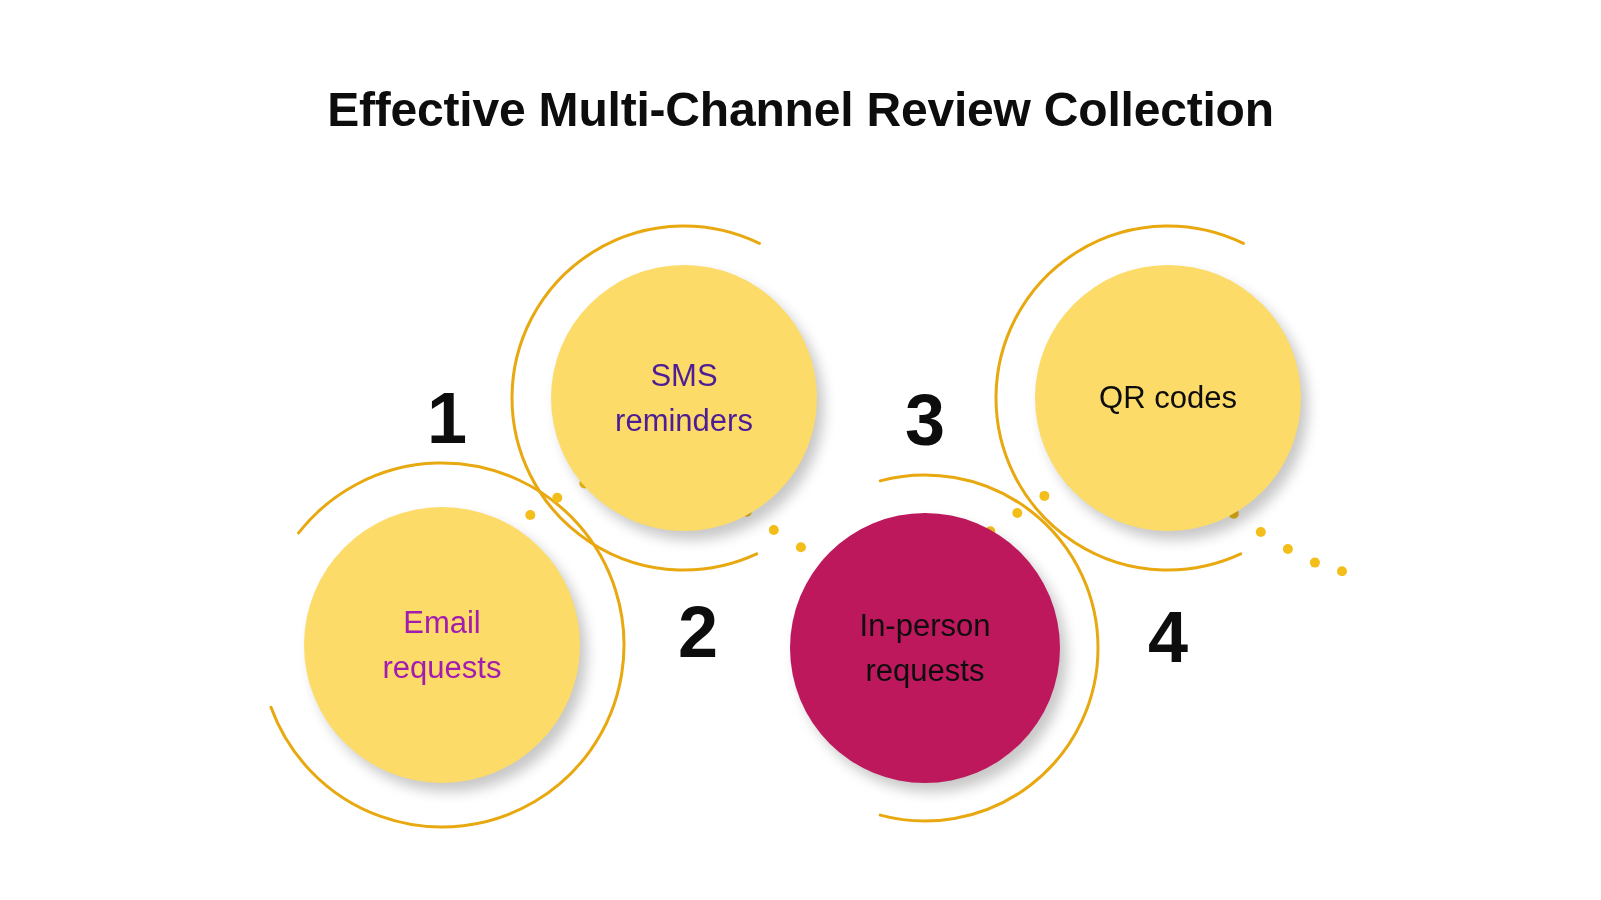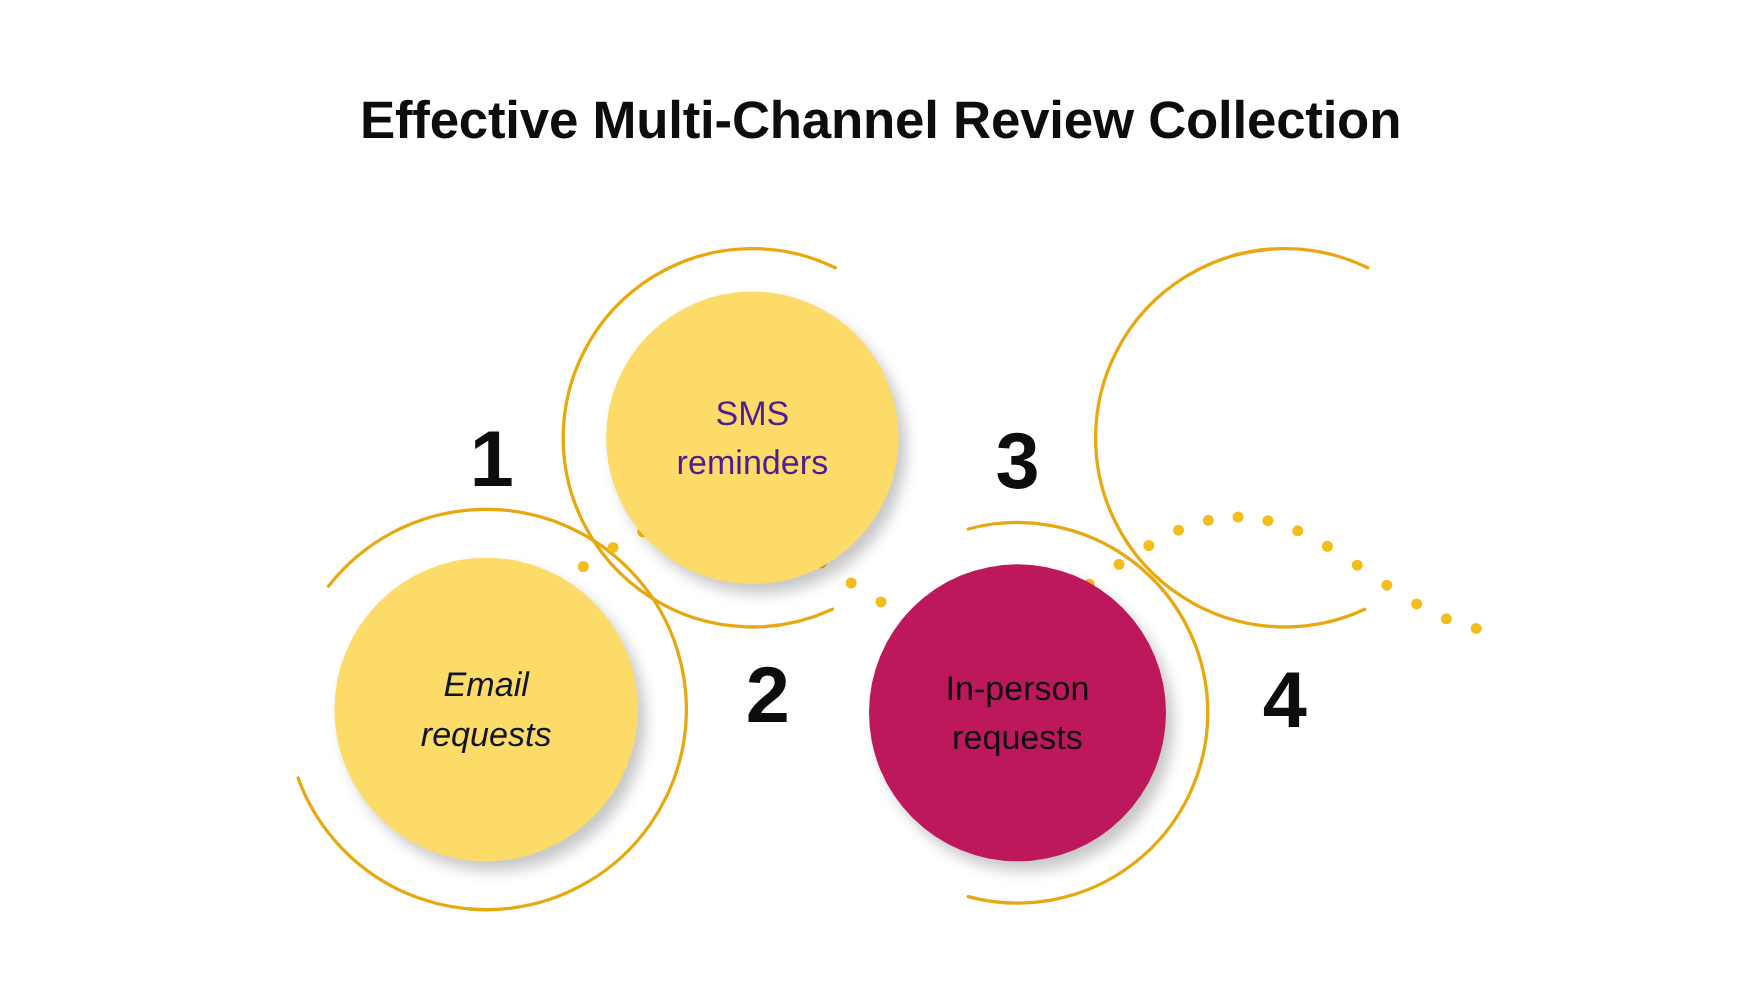--- a/index.html
+++ b/index.html
@@ -126,30 +126,33 @@
       <circle cx="1206.7" cy="496.7" r="5" fill="#f3be1a"></circle>
       <circle cx="1233.8" cy="513.8" r="5" fill="#f3be1a"></circle>
       <circle cx="1260.8" cy="532.0" r="5" fill="#f3be1a"></circle>
       <circle cx="1287.9" cy="549.0" r="5" fill="#f3be1a"></circle>
       <circle cx="1314.9" cy="562.6" r="5" fill="#f3be1a"></circle>
       <circle cx="1342.0" cy="571.3" r="5" fill="#f3be1a"></circle>
     </svg>
 
   <div class="layer" id="node-layer">
       <div class="node" style="left: 304px; top: 507px; width: 276px; height: 276px; background: rgb(252, 219, 105);">
-        <div class="node-label" style="color: #0f172a; font-style: italic;">Email
+        <div class="node-label" style="color: #a21caf;">Email
 requests</div>
       </div>
       <div class="node" style="left: 551px; top: 265px; width: 266px; height: 266px; background: rgb(252, 219, 105);">
         <div class="node-label" style="color: #4c1d95;">SMS
 reminders</div>
       </div>
       <div class="node" style="left: 790px; top: 513px; width: 270px; height: 270px; background: #be185d;">
         <div class="node-label" style="color: rgb(13, 13, 13);">In-person
 requests</div>
+      </div>
+      <div class="node" style="left: 1035px; top: 265px; width: 266px; height: 266px; background: rgb(252, 219, 105);">
+        <div class="node-label" style="color: rgb(13, 13, 13);">QR codes</div>
       </div>
     </div>
 
   <div class="layer" id="number-layer">
       <div class="step-number" style="color: rgb(13, 13, 13); left: 407px; top: 382px; width: 80px;">1</div>
       <div class="step-number" style="color: rgb(13, 13, 13); left: 658px; top: 596px; width: 80px;">2</div>
       <div class="step-number" style="color: rgb(13, 13, 13); left: 885px; top: 384px; width: 80px;">3</div>
       <div class="step-number" style="color: rgb(13, 13, 13); left: 1128px; top: 601px; width: 80px;">4</div>
     </div>
 

